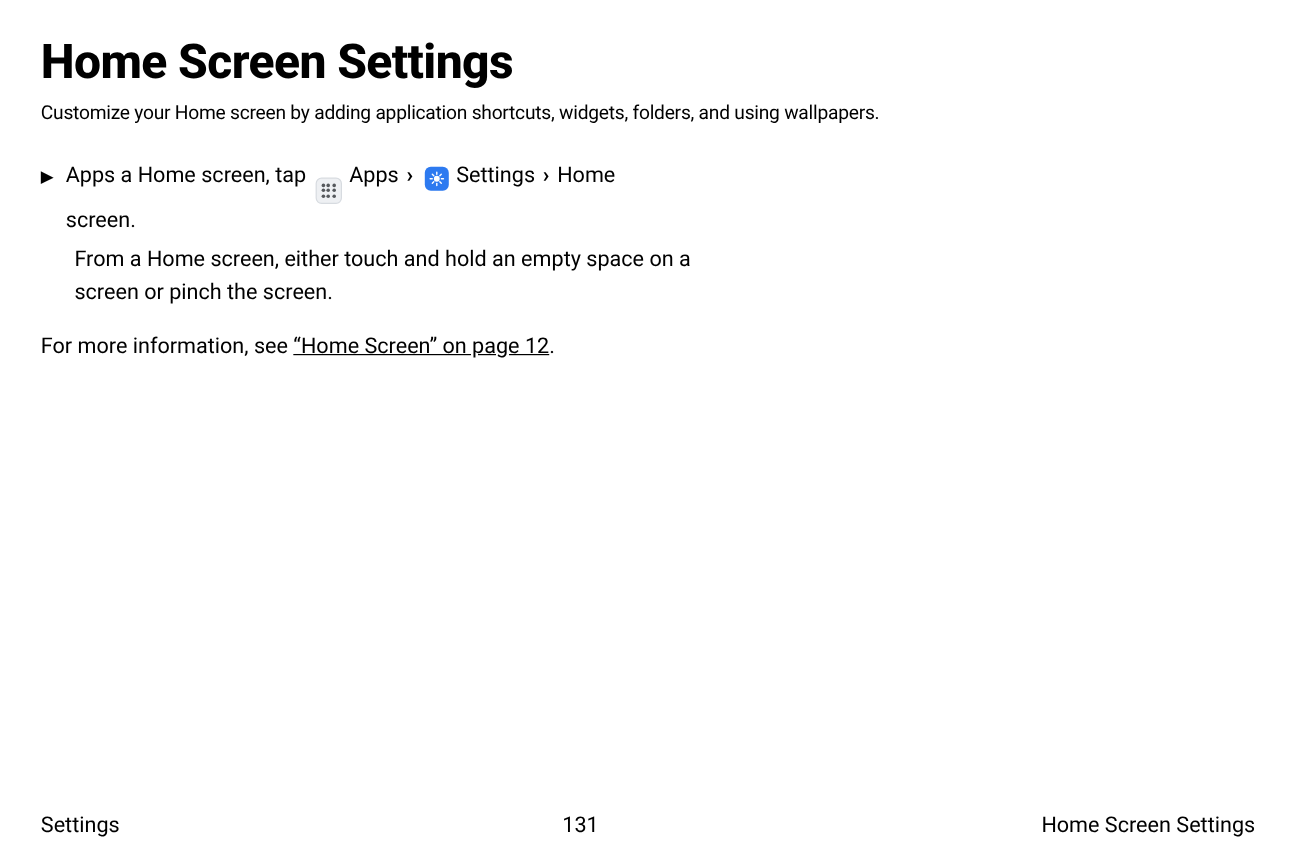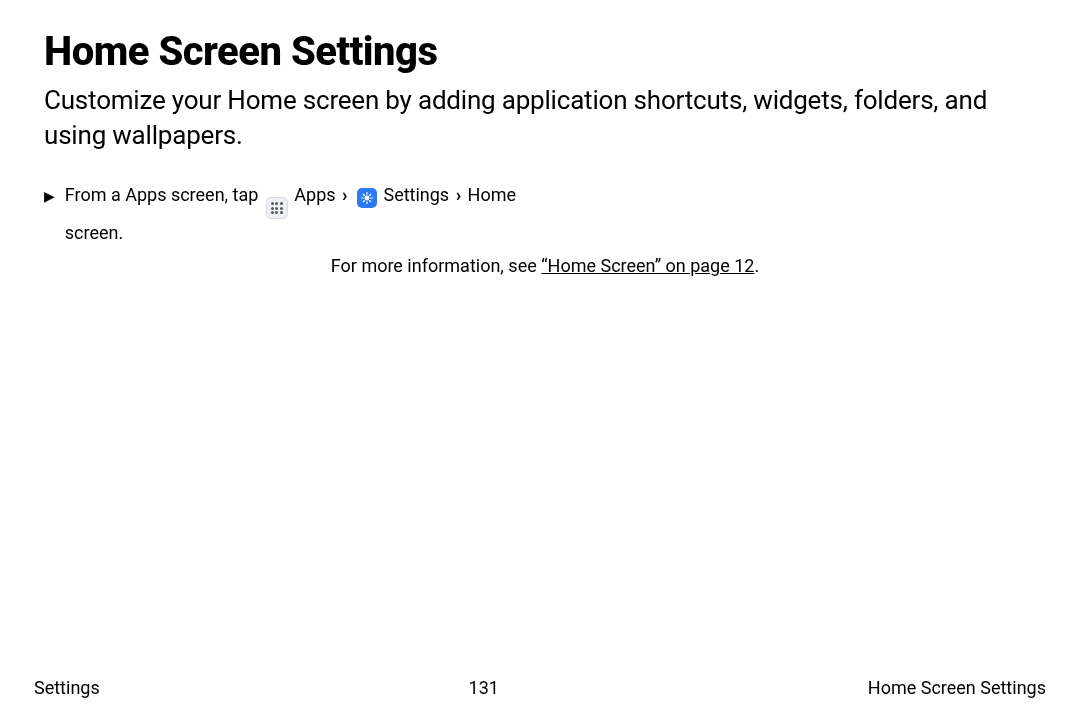--- a/index.html
+++ b/index.html
@@ -10,30 +10,30 @@
     background: #fff;
     font-family: -apple-system, BlinkMacSystemFont, "Segoe UI", Roboto, Helvetica, Arial, sans-serif;
     color: #000;
     overflow: hidden;
   }
   .page {
     position: relative;
     width: 1080px;
     height: 720px;
     box-sizing: border-box;
-    padding: 28px 34px 0 44px;
+    padding: 28px 34px 0 34px;
   }
   .title {
     font-size: 40px;
     font-weight: 800;
     letter-spacing: -0.5px;
     margin: 0 0 8px 0;
   }
   .subtitle {
-    font-size: 26px;
+    font-size: 16px;
     font-weight: 400;
     line-height: 1.35;
     margin: 0 0 28px 0;
     letter-spacing: -0.2px;
   }
   .body-text {
     font-size: 18px;
     line-height: 1.5;
   }
   .intro-line {
@@ -65,21 +65,20 @@
   .or-line {
     padding: 10px 0 10px 28px;
   }
   .alt-block {
     padding-left: 28px;
     max-width: 520px;
     margin-bottom: 18px;
   }
   .more-info {
     margin-top: 6px;
-    text-align: center;
   }
   .link {
     text-decoration: underline;
     cursor: pointer;
   }
 
   
   .icon-chip {
     display: inline-flex;
     align-items: center;
@@ -127,21 +126,21 @@
   <h1 class="title">Home Screen Settings</h1>
 
   <p class="subtitle">Customize your Home screen by adding application shortcuts, widgets, folders, and using wallpapers.</p>
 
   <div class="body-text">
 
 
     <div class="step-block">
       <div class="step-marker">▶</div>
       <div class="step-content">
-        <span class="step-line">From a Apps screen, tap</span>
+        <span class="step-line">Apps a Home screen, tap</span>
         <span class="icon-chip apps-chip">
           <span class="apps-dots">
             <span></span>
               <span></span>
               <span></span>
             <span></span>
               <span></span>
               <span></span>
             <span></span>
               <span></span>
@@ -156,20 +155,21 @@
             <path d="M12 2.5v3M12 18.5v3M21.5 12h-3M5.5 12h-3M18.4 5.6l-2.1 2.1M7.7 16.3l-2.1 2.1M18.4 18.4l-2.1-2.1M7.7 7.7 5.6 5.6" stroke-linecap="round"></path>
           </svg>
         </span>
         <span class="bold">Settings</span>
         <span class="chev">›</span>
         <span class="bold">Home screen</span><span>.</span>
       </div>
     </div>
 
 
+    <div class="alt-block">From a Home screen, either touch and hold an empty space on a screen or pinch the screen.</div>
 
     <div class="more-info">
       <span>For more information, see </span><span class="link">“Home Screen” on page 12</span><span>.</span>
     </div>
 
   </div>
 
   <div class="footer">
     <span>Settings</span>
     <span>131</span>

